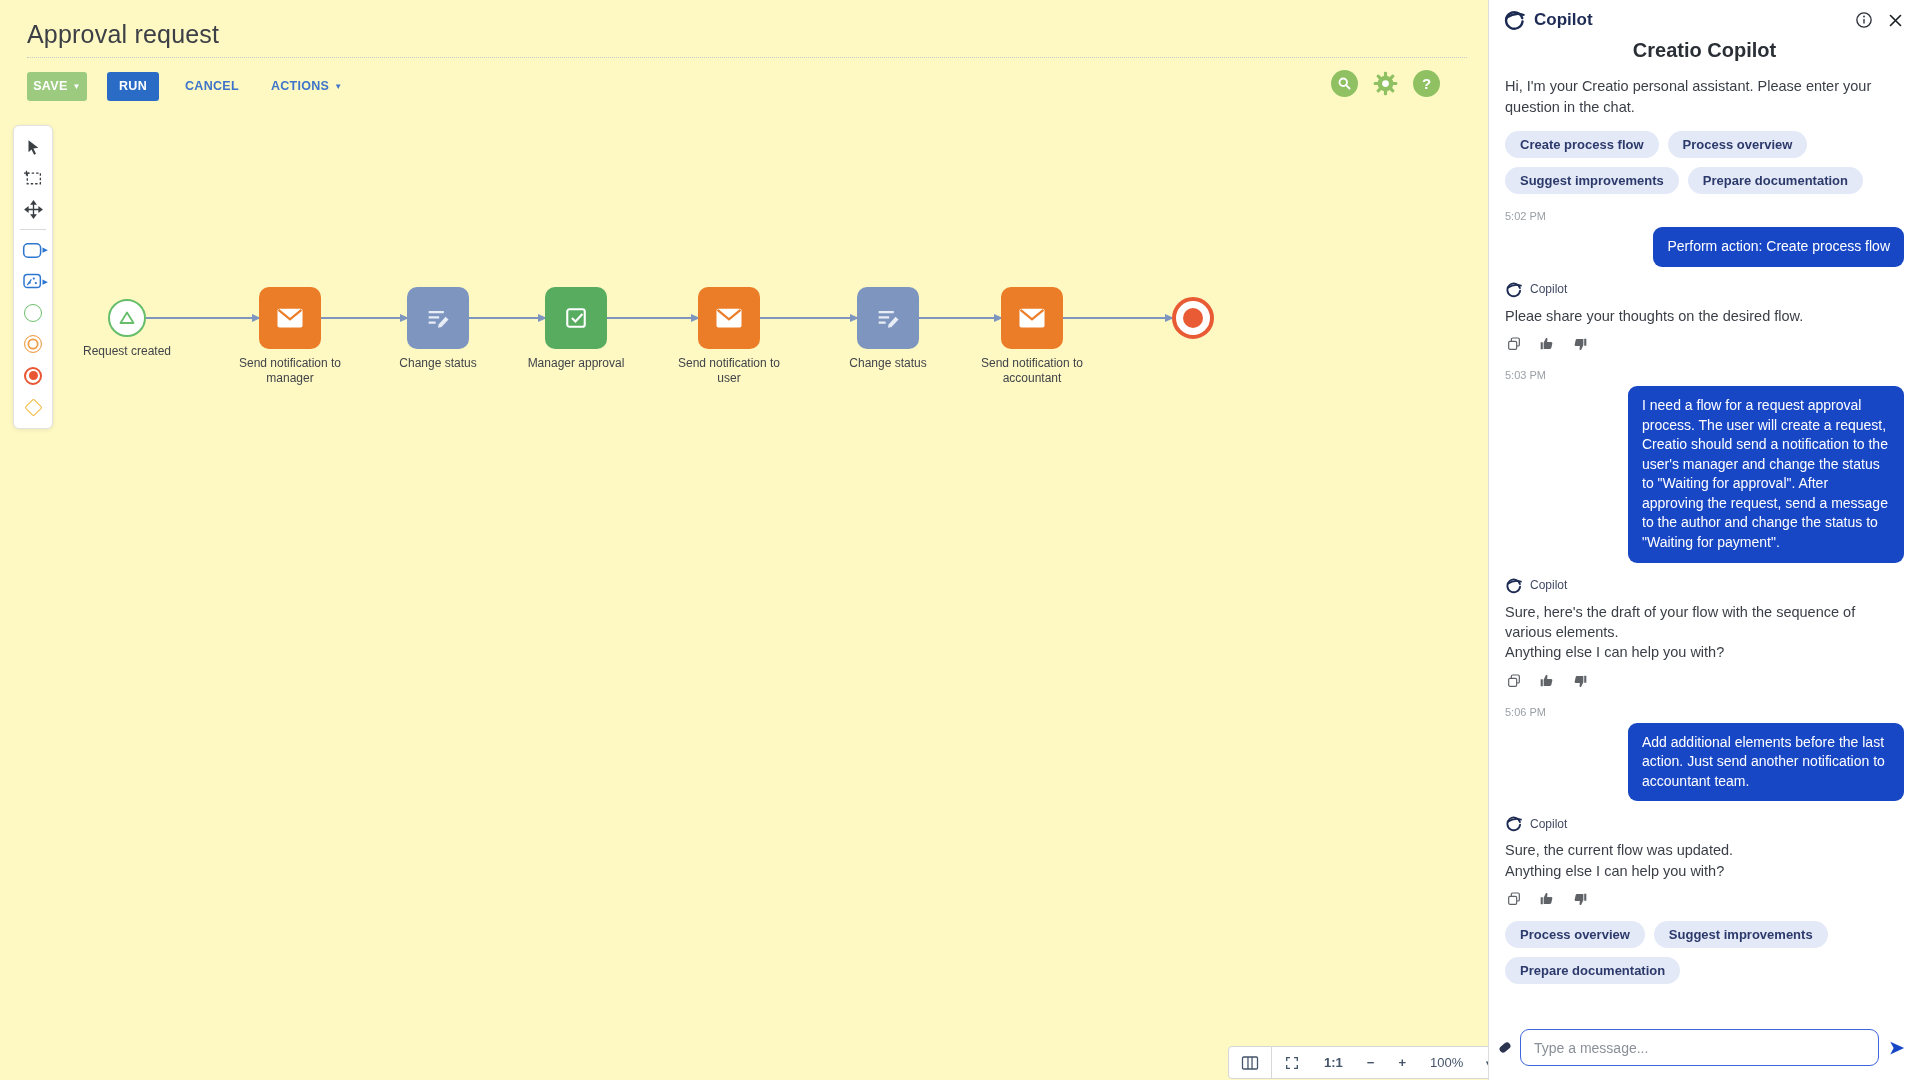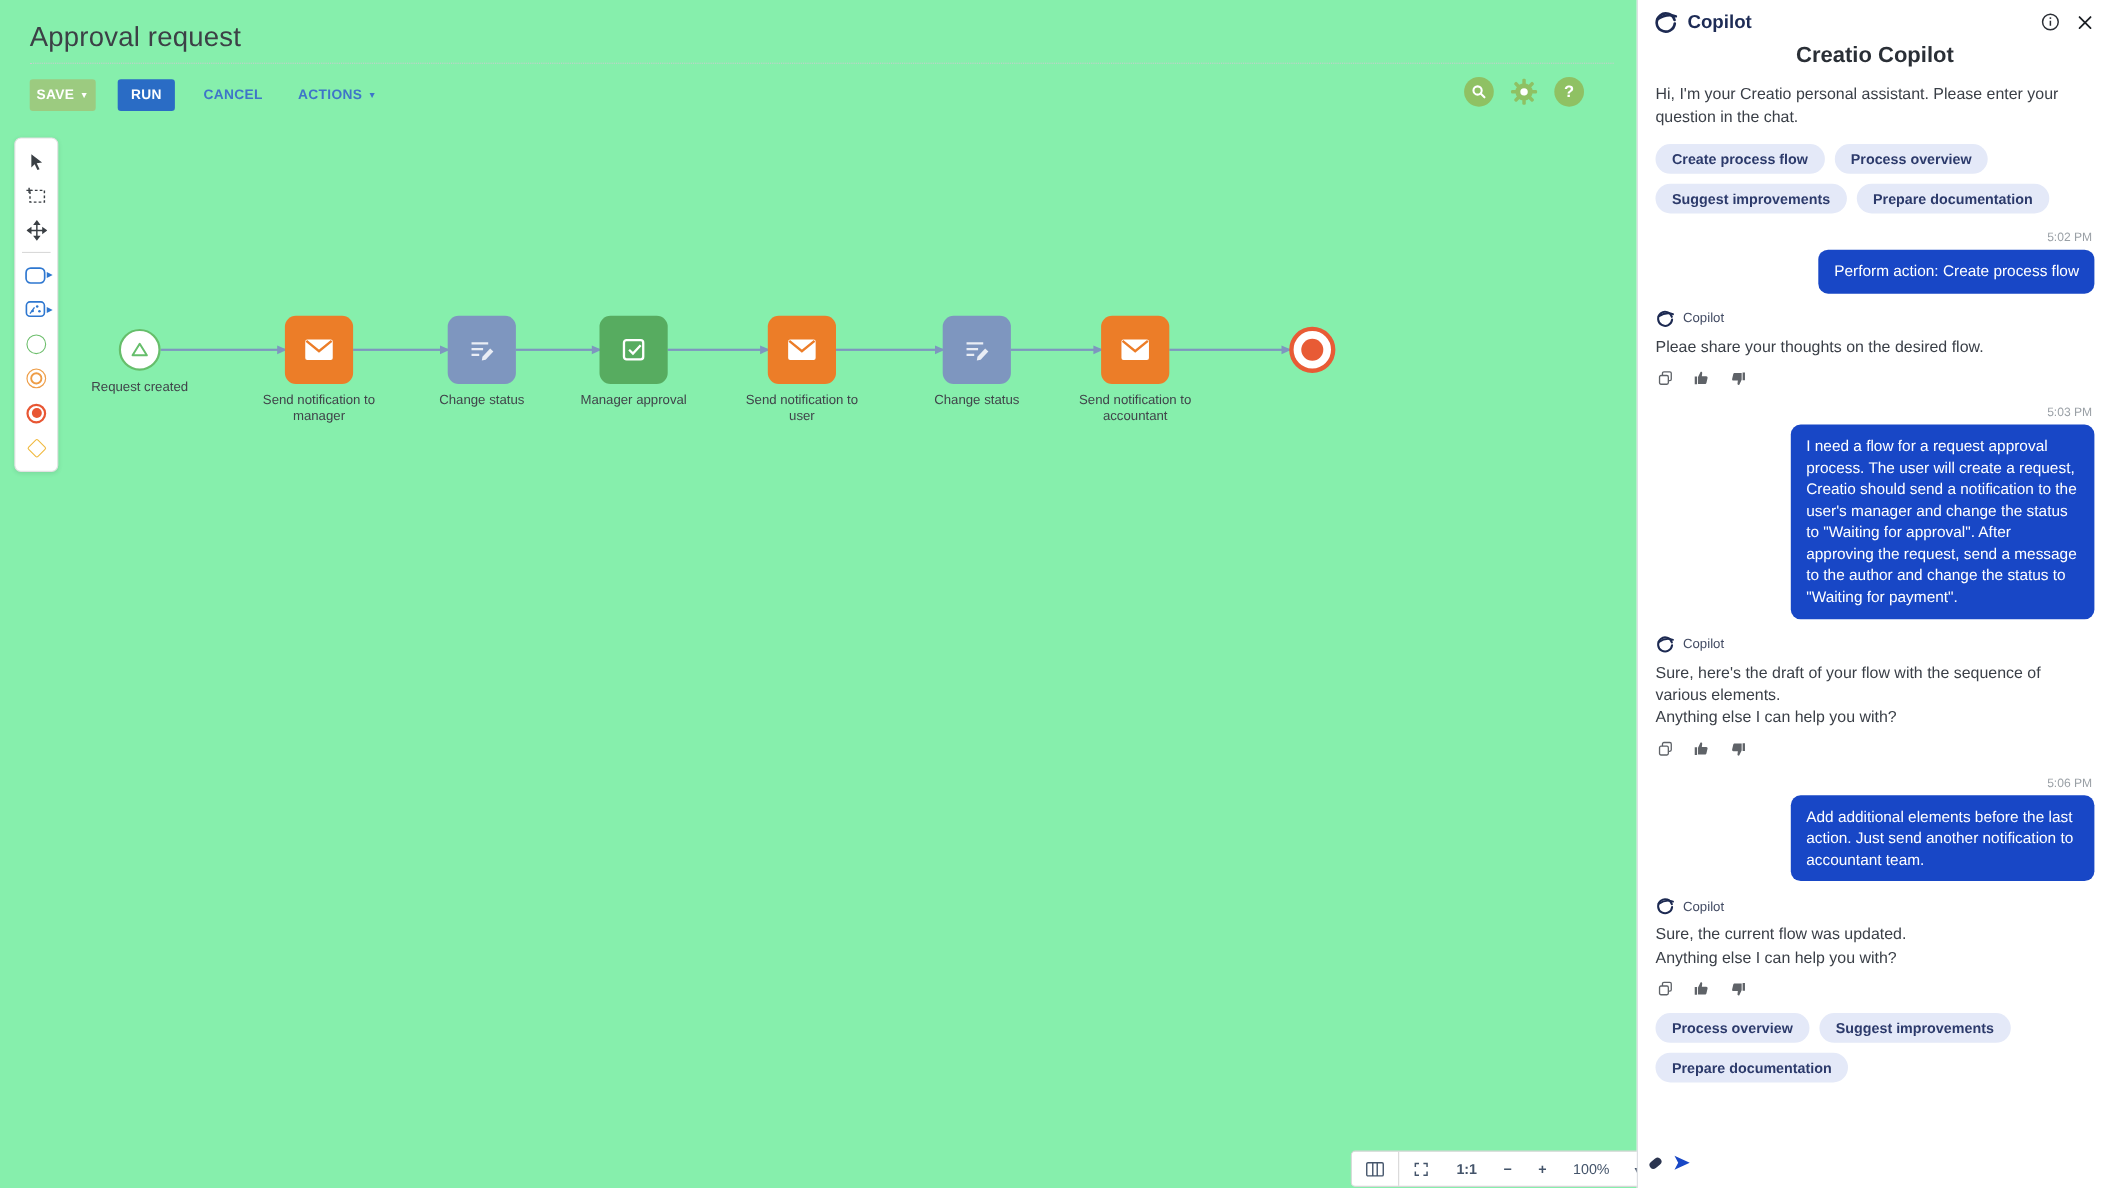--- a/index.html
+++ b/index.html
@@ -1,20 +1,20 @@
 <!DOCTYPE html>
 <html><head>
 <meta charset="utf-8">
 <style>
   * { margin:0; padding:0; box-sizing:border-box; }
   html,body { width:1920px; height:1080px; overflow:hidden; background:#fff;
               font-family:"Liberation Sans", sans-serif; }
 
   
-  .main { position:absolute; left:0; top:0; width:1488px; height:1080px; background:#86efac; }
+  .main { position:absolute; left:0; top:0; width:1488px; height:1080px; background:#fef9c3; }
   .page-title { position:absolute; left:27px; top:20px; font-size:25px; color:#3c4046; letter-spacing:.2px; }
   .title-divider { position:absolute; left:27px; top:57px; width:1440px; border-top:1px dotted #c9cccf; }
 
   .toolbar { position:absolute; left:27px; top:71px; height:30px; display:flex; align-items:center; gap:20px; }
   .btn { height:29px; display:inline-flex; align-items:center; justify-content:center; border-radius:3px;
          font-size:12.5px; font-weight:bold; letter-spacing:.3px; cursor:pointer; border:none; }
   .btn-save { background:#9ccb80; color:#fff; width:60px; gap:5px; }
   .btn-run  { background:#2a6cc5; color:#fff; width:52px; }
   .btn-text { background:transparent; color:#3e74c9; padding:0 6px; gap:5px; }
   .caret { font-size:8px; line-height:1; transform:translateY(1px); }
@@ -67,21 +67,21 @@
   .cp-header { display:flex; align-items:center; padding:9px 14px 4px 14px; gap:9px; }
   .cp-title { font-size:17px; font-weight:bold; color:#1d2b55; flex:0 0 auto; }
   .cp-header-spacer { flex:1; }
   .cp-hicon { cursor:pointer; display:flex; align-items:center; justify-content:center; width:22px; height:22px; color:#2b2f36; }
   .cp-heading { text-align:center; font-size:20px; font-weight:bold; color:#2a2f36; margin-top:4px; }
   .cp-body { flex:1; padding:14px 16px 0 16px; overflow:hidden; display:flex; flex-direction:column; }
   .cp-intro { font-size:14.5px; line-height:1.45; color:#3a3f47; }
   .chip-row { display:flex; flex-wrap:wrap; gap:9px; margin-top:13px; }
   .chip { background:#e4e9f8; color:#2c3a6b; font-size:13px; font-weight:bold; padding:6px 15px;
           border-radius:15px; cursor:pointer; white-space:nowrap; }
-  .ts { text-align:right; font-size:11px; color:#9aa0a6; margin:16px 2px 5px 0; }
+  .ts { text-align:left; font-size:11px; color:#9aa0a6; margin:16px 2px 5px 0; }
   .bubble { background:#1847c6; color:#fff; font-size:14px; line-height:1.4; padding:10px 14px;
             border-radius:9px; max-width:276px; margin-left:auto; }
   .bot-row { display:flex; align-items:center; gap:8px; margin-top:14px; }
   .bot-name { font-size:12px; color:#424b63; }
   .bot-text { font-size:14.5px; line-height:1.4; color:#3a3f47; margin-top:8px; white-space:pre-line; }
   .msg-actions { display:flex; gap:15px; margin-top:9px; color:#5f6368; }
   .msg-actions .cp-hicon { width:18px; height:18px; color:#5f6368; }
   .cp-input-row { display:flex; align-items:center; padding:10px 14px 14px 10px; gap:9px; }
   .pen-icon { width:12px; height:7px; background:#2b3550; border-radius:5px; transform:rotate(-40deg); flex:0 0 auto; }
   .cp-input { flex:1; height:37px; border:1.5px solid #3d66de; border-radius:9px; padding:0 13px;
@@ -407,19 +407,20 @@
 
     <div class="chip-row">
       <div class="chip">Process overview</div>
       <div class="chip">Suggest improvements</div>
       <div class="chip">Prepare documentation</div>
     </div>
   </div>
 
   <div class="cp-input-row">
     <div class="pen-icon"></div>
+    <input class="cp-input" type="text" placeholder="Type a message..." style="">
     <div class="send-btn">
       <svg width="18" height="18" viewBox="0 0 24 24">
           <path d="M3 3.5 L21.5 12 L3 20.5 L7.5 12 Z" fill="#1847c6"></path>
         </svg>
     </div>
   </div>
 </div>
 
 </body></html>

